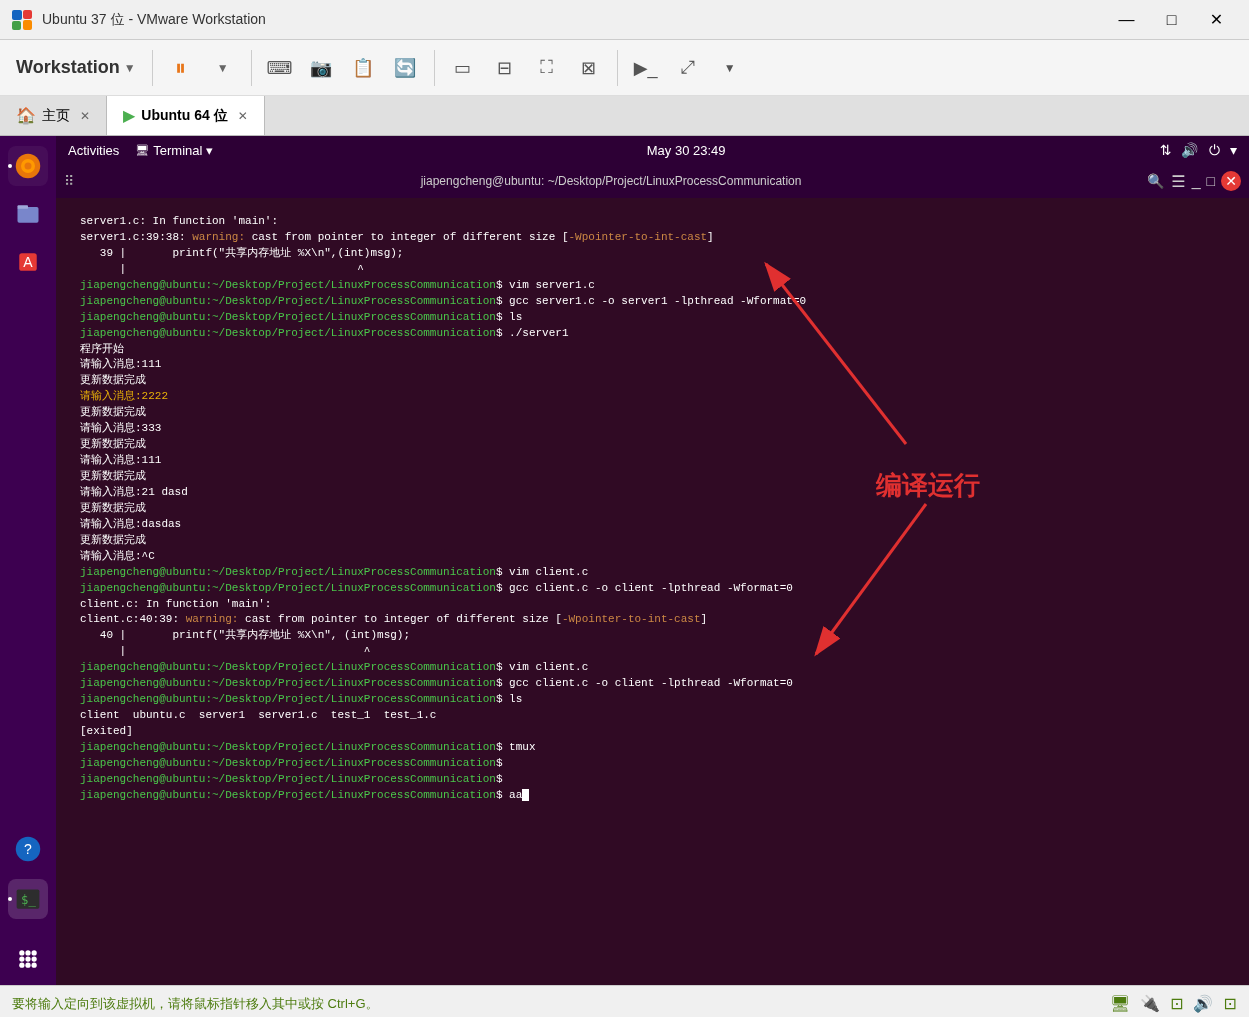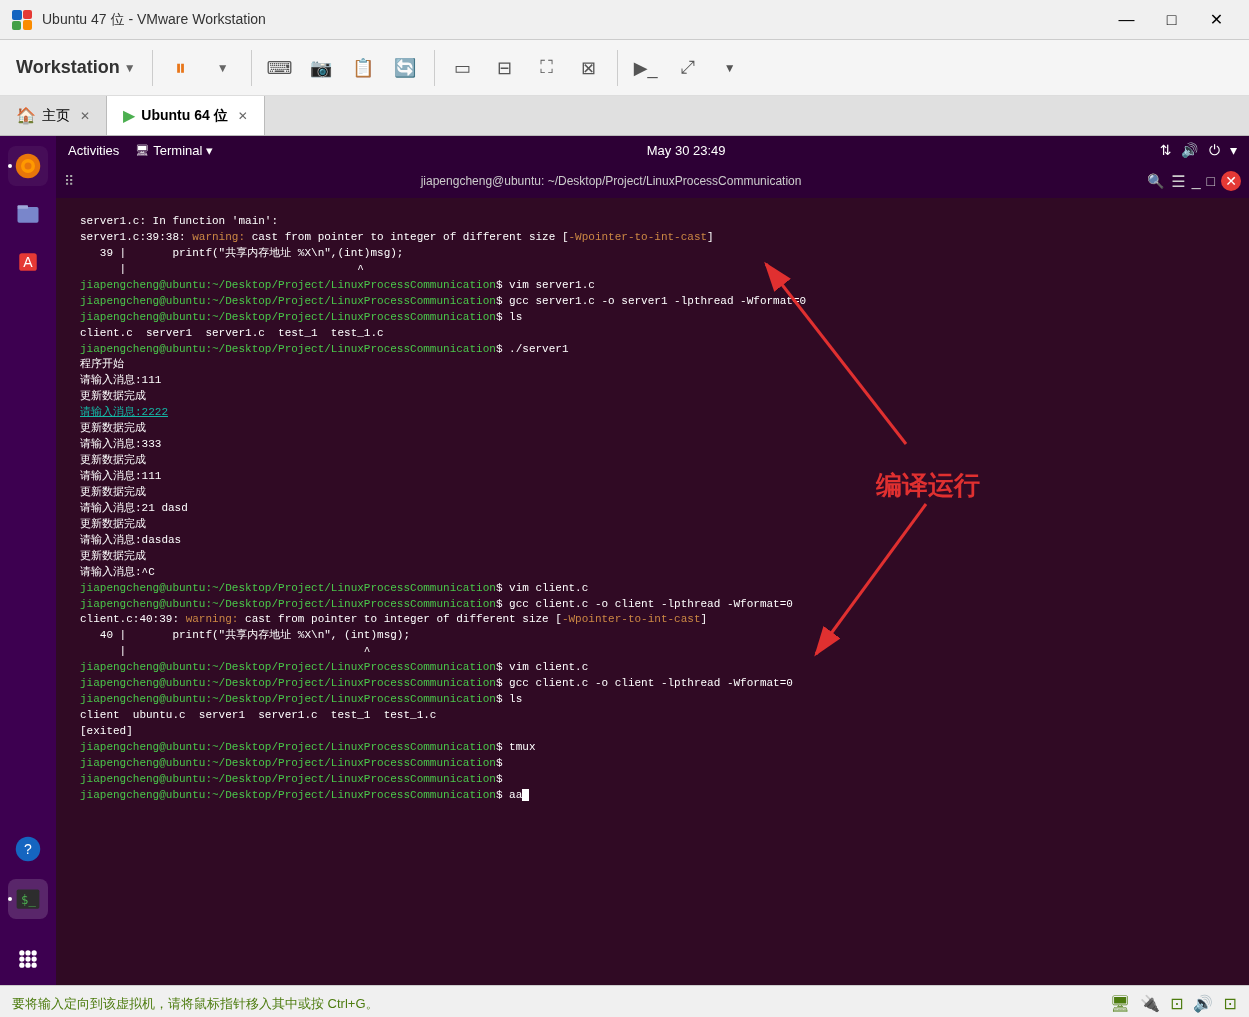--- a/index.html
+++ b/index.html
@@ -87,21 +87,21 @@
 <body>
 
 <div class="title-bar">
   <div class="title-bar-left">
     <svg class="vmware-logo" viewBox="0 0 24 24">
       <rect x="2" y="2" width="10" height="10" fill="#1565C0" rx="2"></rect>
       <rect x="13" y="2" width="9" height="9" fill="#E53935" rx="2"></rect>
       <rect x="2" y="13" width="9" height="9" fill="#43A047" rx="2"></rect>
       <rect x="13" y="12" width="9" height="10" fill="#FB8C00" rx="2"></rect>
     </svg>
-    <span class="title-text">Ubuntu 47 位 - VMware Workstation</span>
+    <span class="title-text">Ubuntu 37 位 - VMware Workstation</span>
   </div>
   <div class="title-bar-controls">
     <button class="title-btn">—</button>
     <button class="title-btn">□</button>
     <button class="title-btn close">✕</button>
   </div>
 </div>
 
 <div class="toolbar">
   <button class="workstation-btn">
@@ -241,38 +241,38 @@
       </div>
 
       <div style="flex:1; background:#300a24; padding:16px 8px; font-family:'Courier New',monospace; font-size:11px; color:#ffffff; overflow:hidden; line-height:1.45;margin-left:16px;">
         <div class="term-line"><span style="color:#ffffff;">server1.c: In function 'main':</span></div>
         <div class="term-line"><span style="color:#ffffff;">server1.c:39:38: </span><span style="color:#cc8844;">warning:</span><span style="color:#ffffff;"> cast from pointer to integer of different size [</span><span style="color:#cc8844;">-Wpointer-to-int-cast</span><span style="color:#ffffff;">]</span></div>
         <div class="term-line"><span style="color:#ffffff;">   39 |       printf("共享内存地址 %X\n",(int)msg);</span></div>
         <div class="term-line"><span style="color:#ffffff;">      |                                   ^</span></div>
         <div class="term-line"><span style="color:#4ac74a;">jiapengcheng@ubuntu:~/Desktop/Project/LinuxProcessCommunication</span><span style="color:#ffffff;">$ vim server1.c</span></div>
         <div class="term-line"><span style="color:#4ac74a;">jiapengcheng@ubuntu:~/Desktop/Project/LinuxProcessCommunication</span><span style="color:#ffffff;">$ gcc server1.c -o server1 -lpthread -Wformat=0</span></div>
         <div class="term-line"><span style="color:#4ac74a;">jiapengcheng@ubuntu:~/Desktop/Project/LinuxProcessCommunication</span><span style="color:#ffffff;">$ ls</span></div>
-        <div class="term-line"><span style="color:#ffffff;">client.c  server1  server1.c  test_1  test_1.c</span></div>
         <div class="term-line"><span style="color:#4ac74a;">jiapengcheng@ubuntu:~/Desktop/Project/LinuxProcessCommunication</span><span style="color:#ffffff;">$ ./server1</span></div>
         <div class="term-line"><span style="color:#ffffff;">程序开始</span></div>
         <div class="term-line"><span style="color:#ffffff;">请输入消息:111</span></div>
         <div class="term-line"><span style="color:#ffffff;">更新数据完成</span></div>
-        <div class="term-line"><span style="color:#14b8a6;text-decoration:underline;">请输入消息:2222</span></div>
+        <div class="term-line"><span style="color:#eab308;">请输入消息:2222</span></div>
         <div class="term-line"><span style="color:#ffffff;">更新数据完成</span></div>
         <div class="term-line"><span style="color:#ffffff;">请输入消息:333</span></div>
         <div class="term-line"><span style="color:#ffffff;">更新数据完成</span></div>
         <div class="term-line"><span style="color:#ffffff;">请输入消息:111</span></div>
         <div class="term-line"><span style="color:#ffffff;">更新数据完成</span></div>
         <div class="term-line"><span style="color:#ffffff;">请输入消息:21 dasd</span></div>
         <div class="term-line"><span style="color:#ffffff;">更新数据完成</span></div>
         <div class="term-line"><span style="color:#ffffff;">请输入消息:dasdas</span></div>
         <div class="term-line"><span style="color:#ffffff;">更新数据完成</span></div>
         <div class="term-line"><span style="color:#ffffff;">请输入消息:^C</span></div>
         <div class="term-line"><span style="color:#4ac74a;">jiapengcheng@ubuntu:~/Desktop/Project/LinuxProcessCommunication</span><span style="color:#ffffff;">$ vim client.c</span></div>
         <div class="term-line"><span style="color:#4ac74a;">jiapengcheng@ubuntu:~/Desktop/Project/LinuxProcessCommunication</span><span style="color:#ffffff;">$ gcc client.c -o client -lpthread -Wformat=0</span></div>
+        <div class="term-line"><span style="color:#ffffff;">client.c: In function 'main':</span></div>
         <div class="term-line"><span style="color:#ffffff;">client.c:40:39: </span><span style="color:#cc8844;">warning:</span><span style="color:#ffffff;"> cast from pointer to integer of different size [</span><span style="color:#cc8844;">-Wpointer-to-int-cast</span><span style="color:#ffffff;">]</span></div>
         <div class="term-line"><span style="color:#ffffff;">   40 |       printf("共享内存地址 %X\n", (int)msg);</span></div>
         <div class="term-line"><span style="color:#ffffff;">      |                                    ^</span></div>
         <div class="term-line"><span style="color:#4ac74a;">jiapengcheng@ubuntu:~/Desktop/Project/LinuxProcessCommunication</span><span style="color:#ffffff;">$ vim client.c</span></div>
         <div class="term-line"><span style="color:#4ac74a;">jiapengcheng@ubuntu:~/Desktop/Project/LinuxProcessCommunication</span><span style="color:#ffffff;">$ gcc client.c -o client -lpthread -Wformat=0</span></div>
         <div class="term-line"><span style="color:#4ac74a;">jiapengcheng@ubuntu:~/Desktop/Project/LinuxProcessCommunication</span><span style="color:#ffffff;">$ ls</span></div>
         <div class="term-line"><span style="color:#ffffff;">client  ubuntu.c  server1  server1.c  test_1  test_1.c</span></div>
         <div class="term-line"><span style="color:#ffffff;">[exited]</span></div>
         <div class="term-line"><span style="color:#4ac74a;">jiapengcheng@ubuntu:~/Desktop/Project/LinuxProcessCommunication</span><span style="color:#ffffff;">$ tmux</span></div>
         <div class="term-line"><span style="color:#4ac74a;">jiapengcheng@ubuntu:~/Desktop/Project/LinuxProcessCommunication</span><span style="color:#ffffff;">$</span></div>

